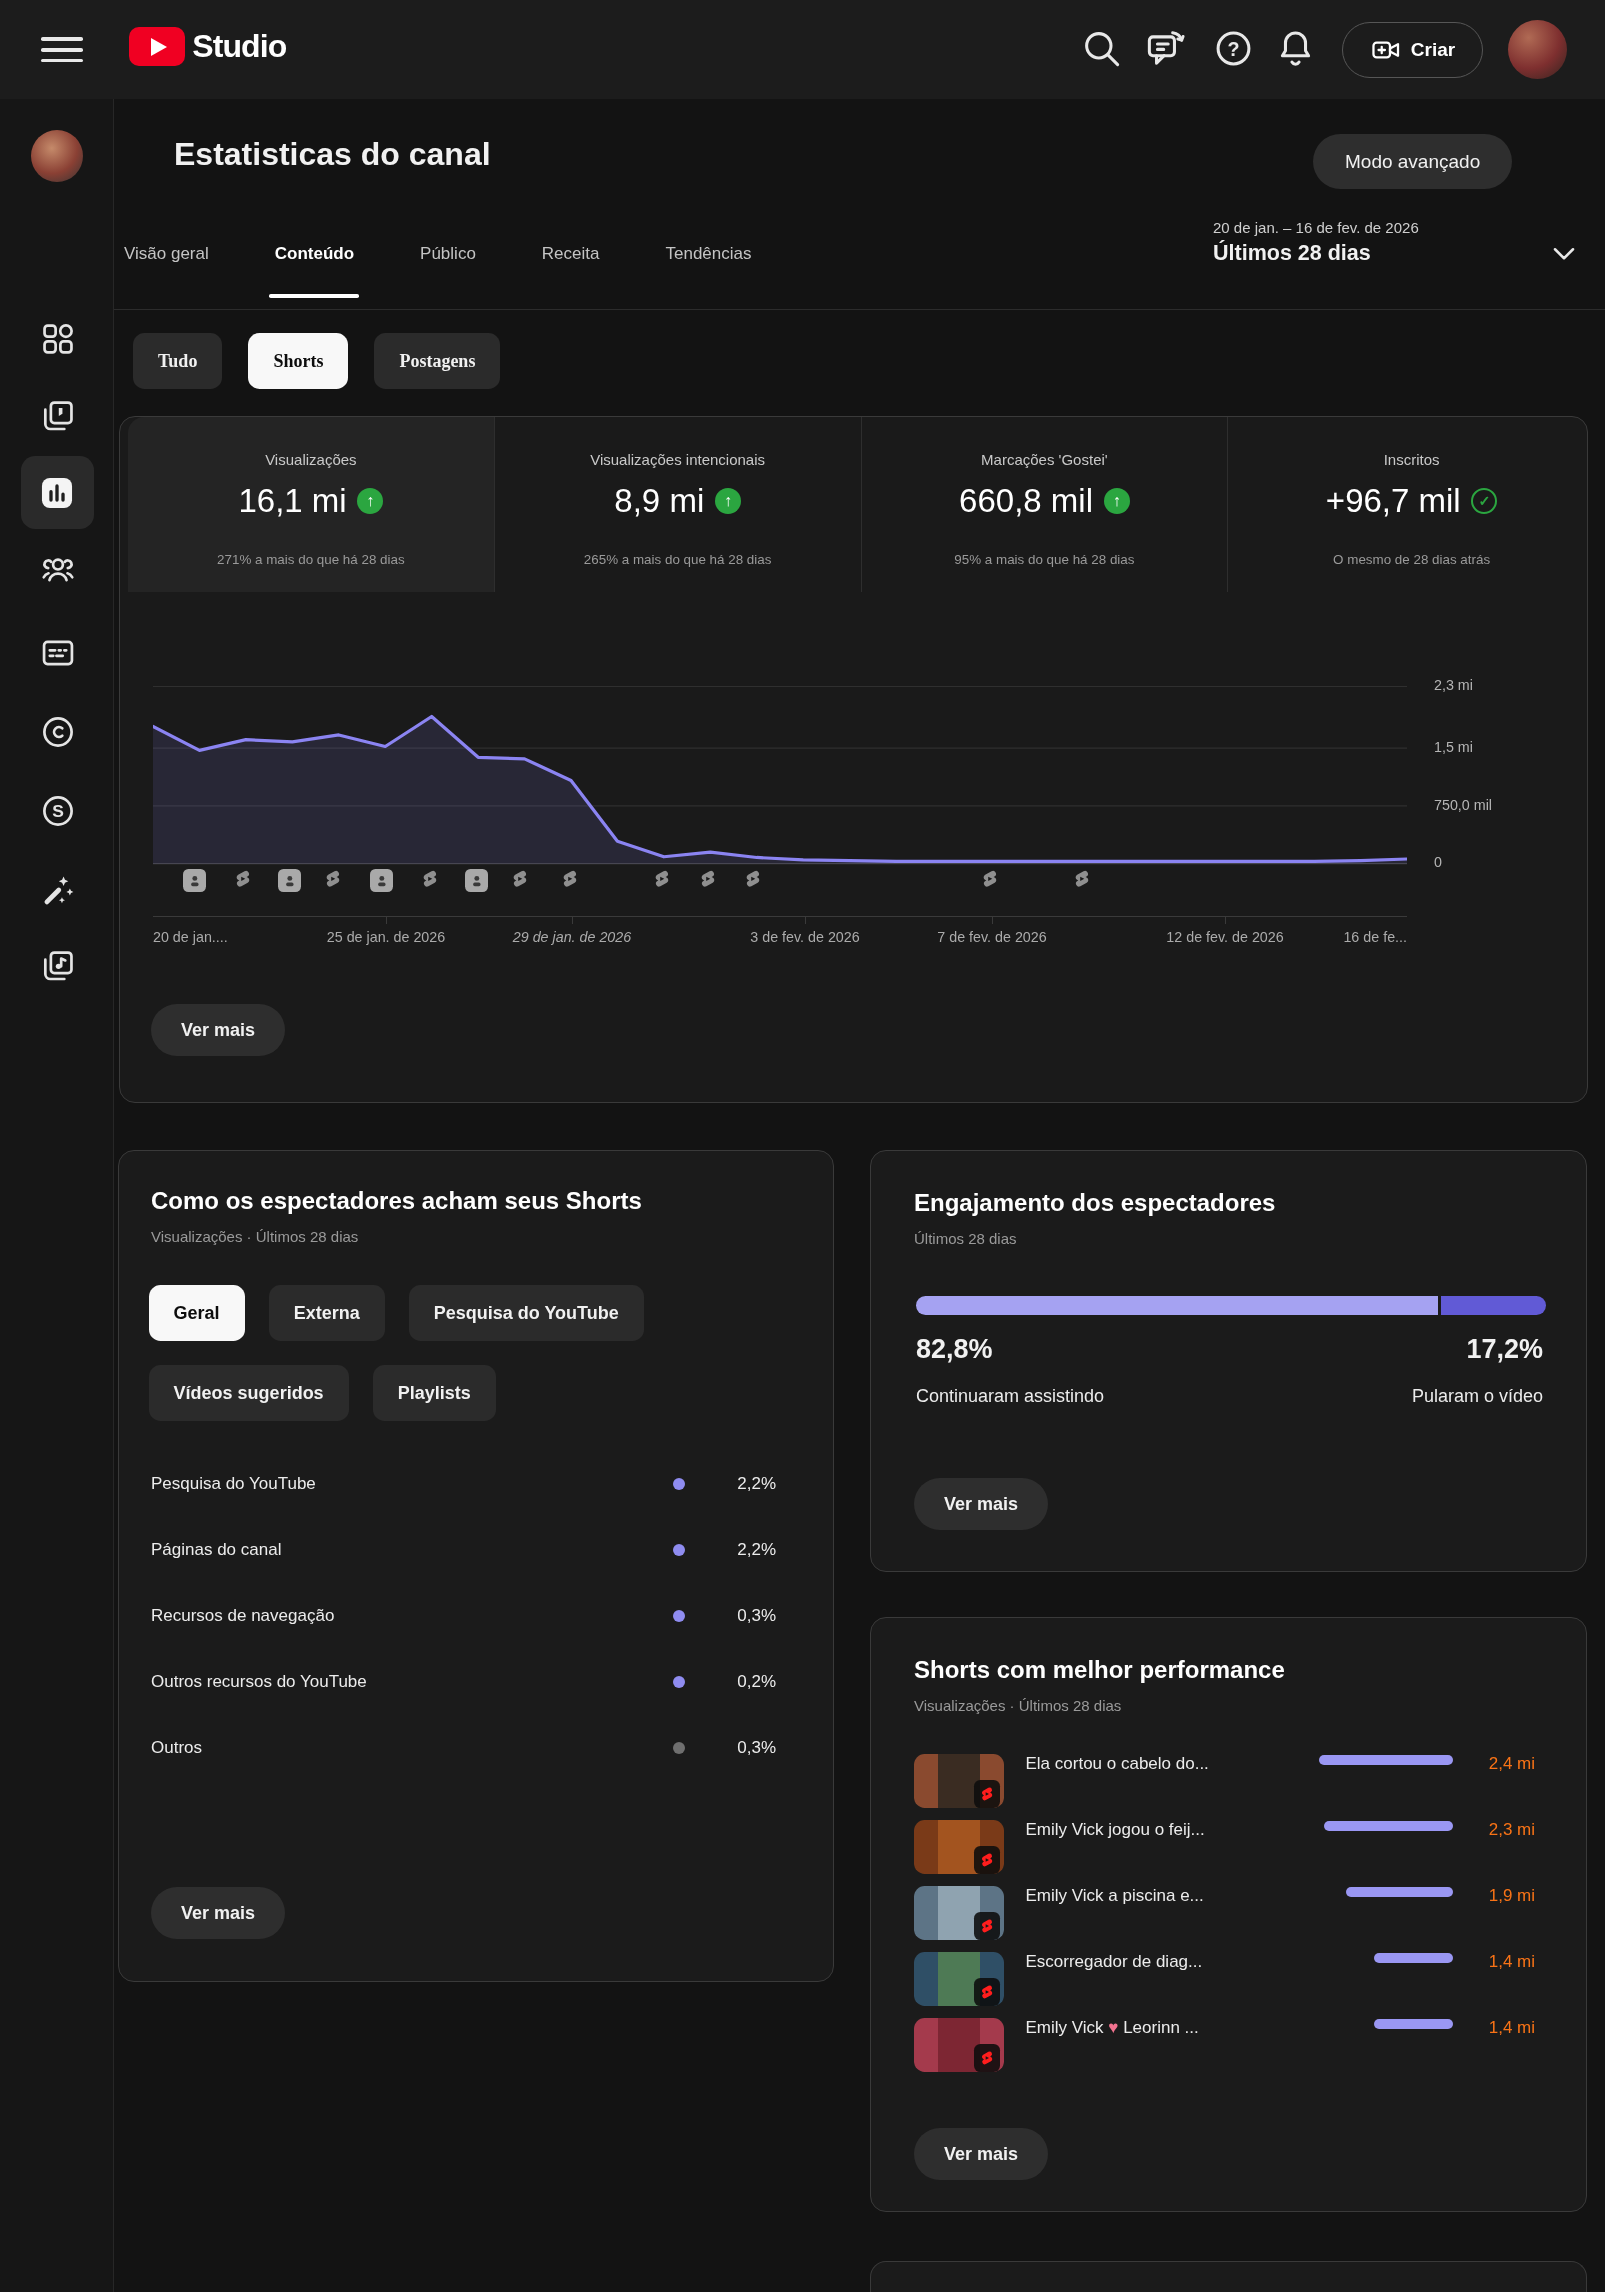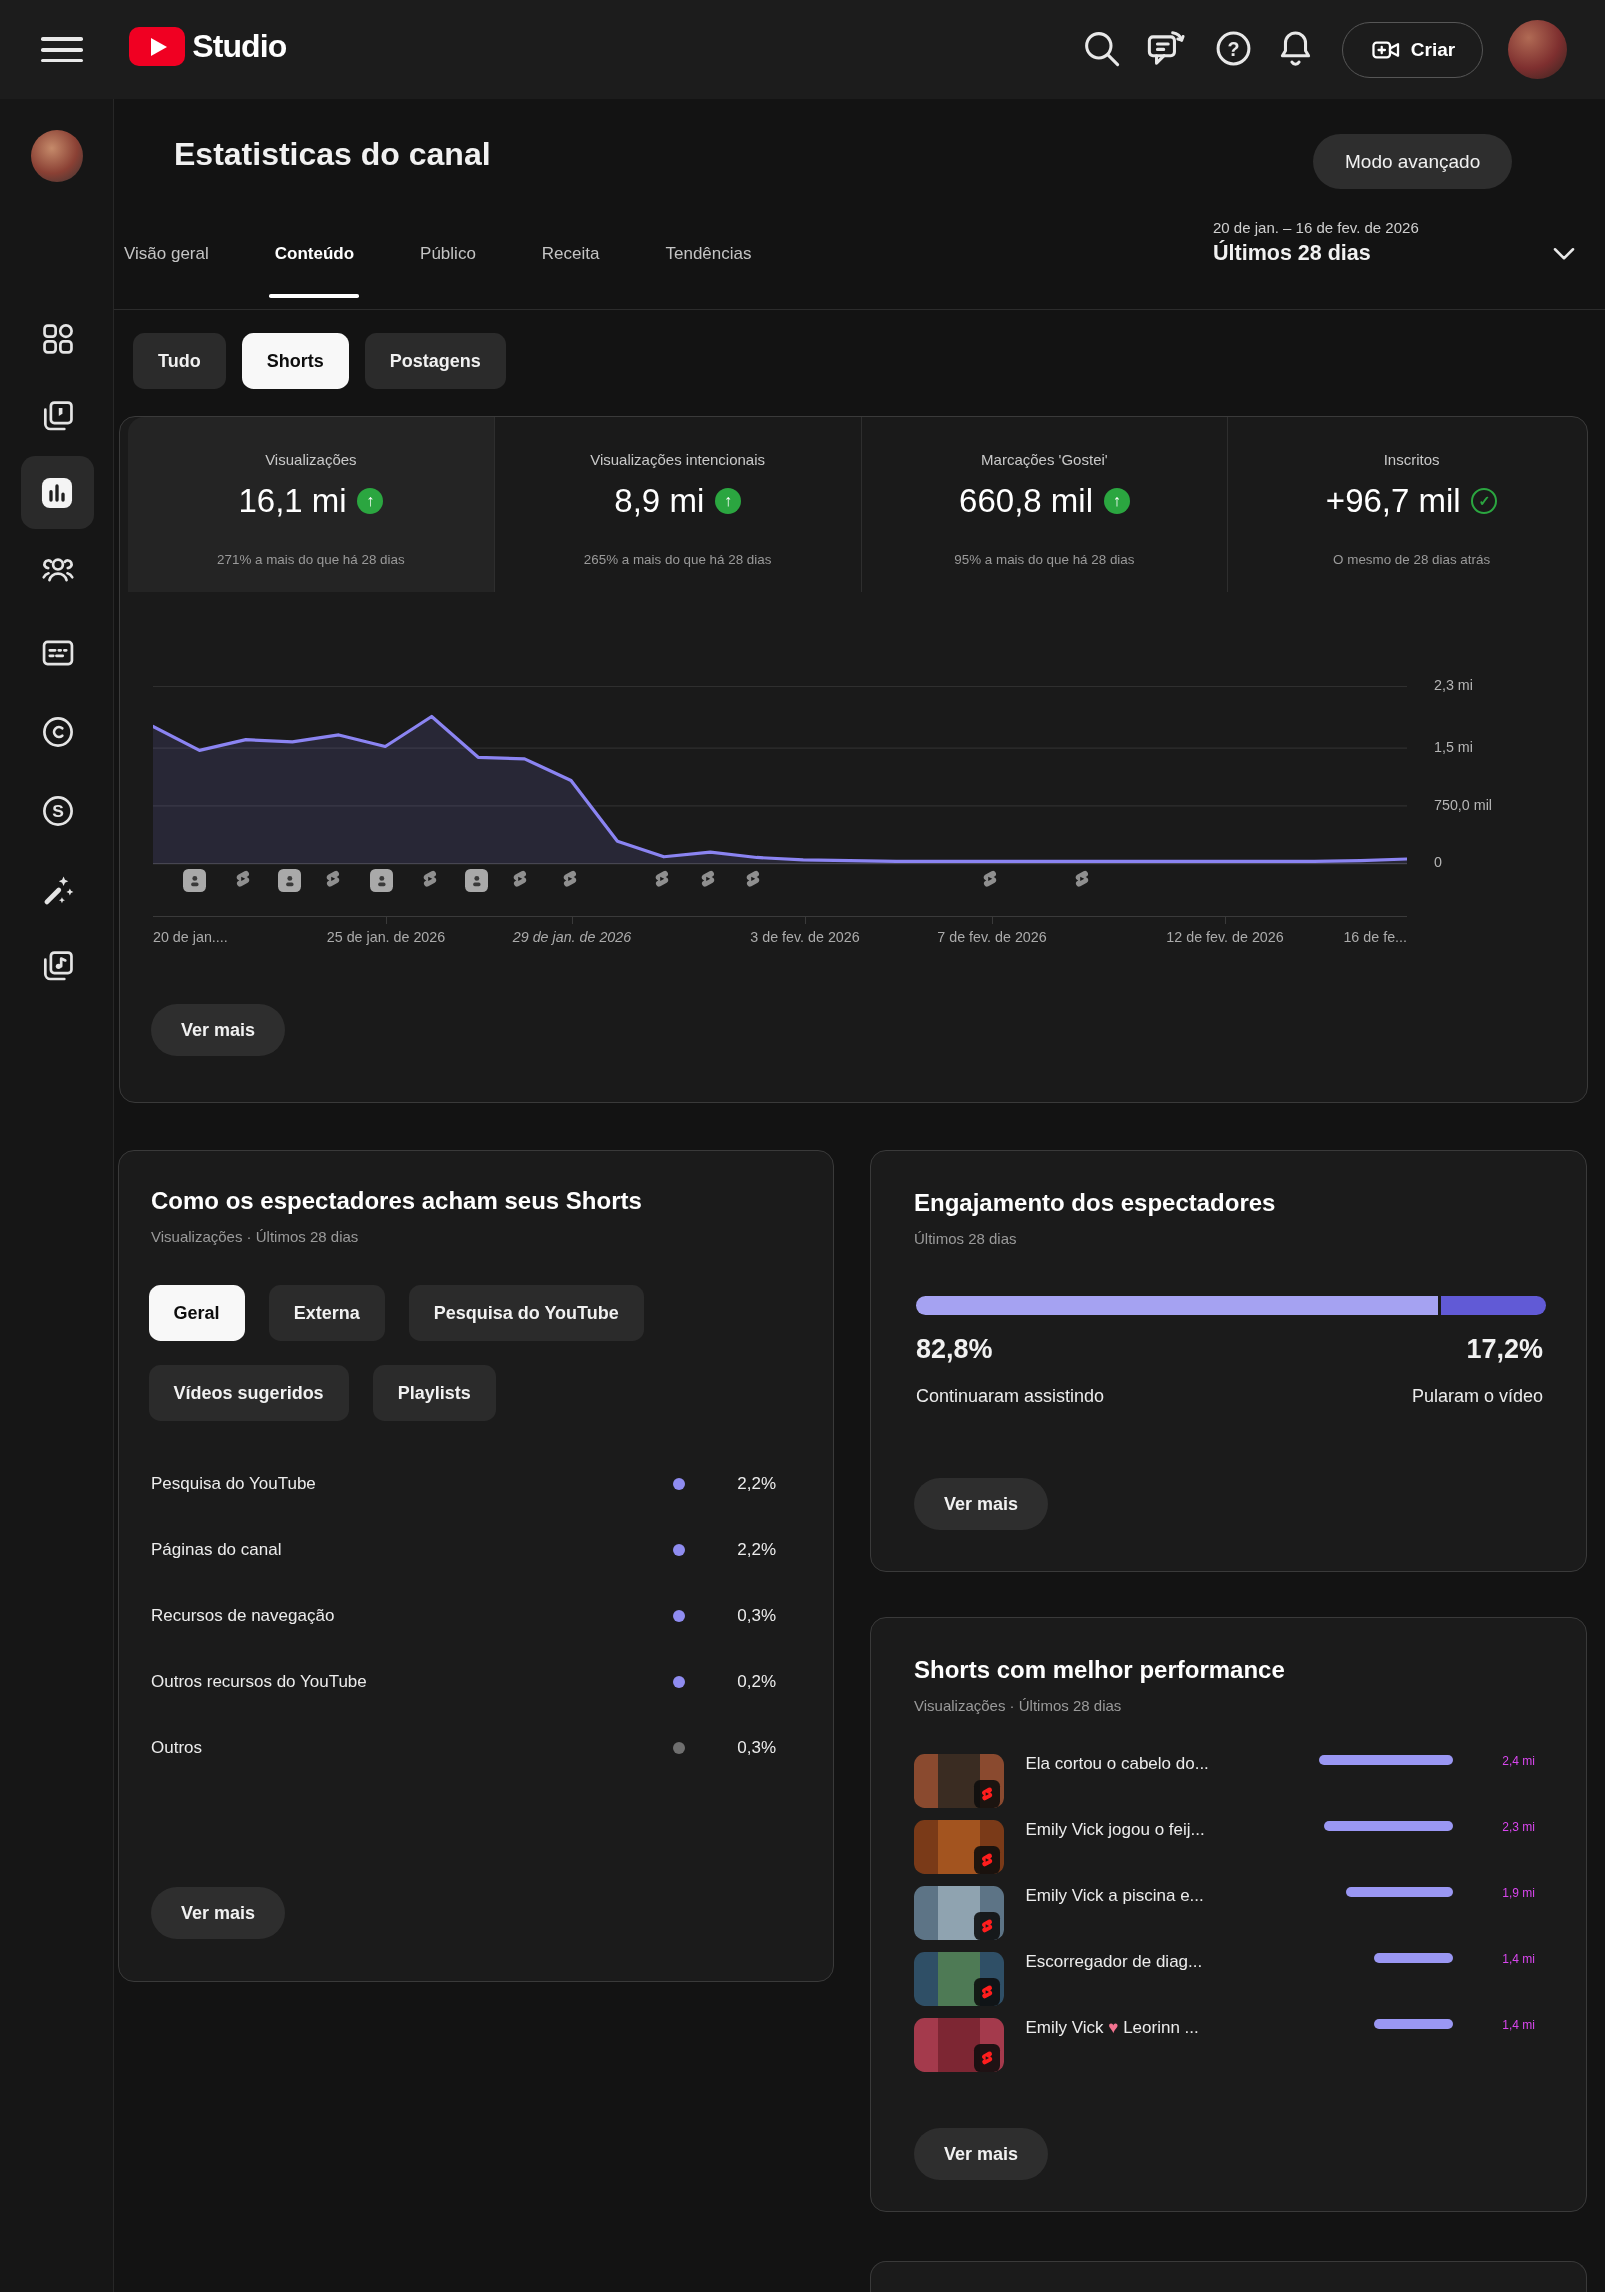--- a/index.html
+++ b/index.html
@@ -44,21 +44,21 @@
   #period-chevron svg { width:36px; height:36px; }
 
   
   #tabs { position:absolute; left:124px; top:244px; display:flex; gap:66px; }
   .tab { font-size:17px; color:#c4c4c4; padding-bottom:34px; position:relative; cursor:pointer; white-space:nowrap; }
   .tab.active { color:#fff; font-weight:700; }
   .tab.active:after { content:""; position:absolute; left:-5.4px; right:-5.4px; bottom:0; height:3.6px; background:#fff; border-radius:1.8px; }
   #tabs-divider { position:absolute; left:114px; top:309px; width:1492px; height:0.9px; background:#2c2c2c; }
 
   
-  #filter-chips { position:absolute; left:133px; top:333px; display:flex; gap:16px; }
+  #filter-chips { position:absolute; left:133px; top:333px; display:flex; gap:26px;font-family:Liberation Serif, serif; }
   .chip { height:56px; padding:0 25px; background:#2b2b2b; border-radius:11.6px; display:flex; align-items:center;
     font-size:18px; font-weight:700; color:#f1f1f1; cursor:pointer; white-space:nowrap; }
   .chip.active { background:#f8f8f8; color:#0d0d0d; }
 
   
   #main-card { position:absolute; left:119px; top:416px; width:1469px; height:687px; background:#1a1a1a;
     border:0.9px solid #3a3a3a; border-radius:16px; }
   #metrics-row { position:absolute; left:8px; top:0; width:100%; height:175px; display:flex; }
   .metric { width:25%; height:100%; border-right:0.9px solid #2e2e2e; text-align:center; padding-top:34px; cursor:pointer; }
   .metric:last-child { border-right:none; }
@@ -116,21 +116,21 @@
   #shorts-rows { position:absolute; left:43px; top:136px; right:51px; }
   .s-row { height:66px; display:flex; align-items:flex-start; cursor:pointer; }
   .s-thumb { width:90px; height:54px; border-radius:10.7px; position:relative; overflow:hidden; flex:none; }
   .s-badge { position:absolute; right:4.5px; bottom:0; width:26px; height:28px; background:rgba(12,12,12,.88);
     border-radius:6.3px; display:flex; align-items:center; justify-content:center; }
   .s-badge svg { width:16px; height:16px; }
   .s-title { flex:1; margin-left:21.5px; font-size:17px; color:#ececec; white-space:nowrap; overflow:hidden; }
   .s-title .heart { color:#f2728f; }
   .s-zone { width:134px; position:relative; height:11.6px; flex:none; }
   .s-bar { position:absolute; right:0; top:0.9px; height:9.9px; border-radius:5.4px; background:#9a97f3; }
-  .s-value { width:82px; text-align:right; font-size:12px; color:#d946ef; flex:none; }
+  .s-value { width:82px; text-align:right; font-size:17px; color:#f97316; flex:none; }
   #shorts-see-more { position:absolute; left:43px; top:510px; }
 </style>
 </head>
 <body>
 
 <div id="topbar">
   <div id="hamburger">
       <i></i>
       <i></i>
       <i></i>

